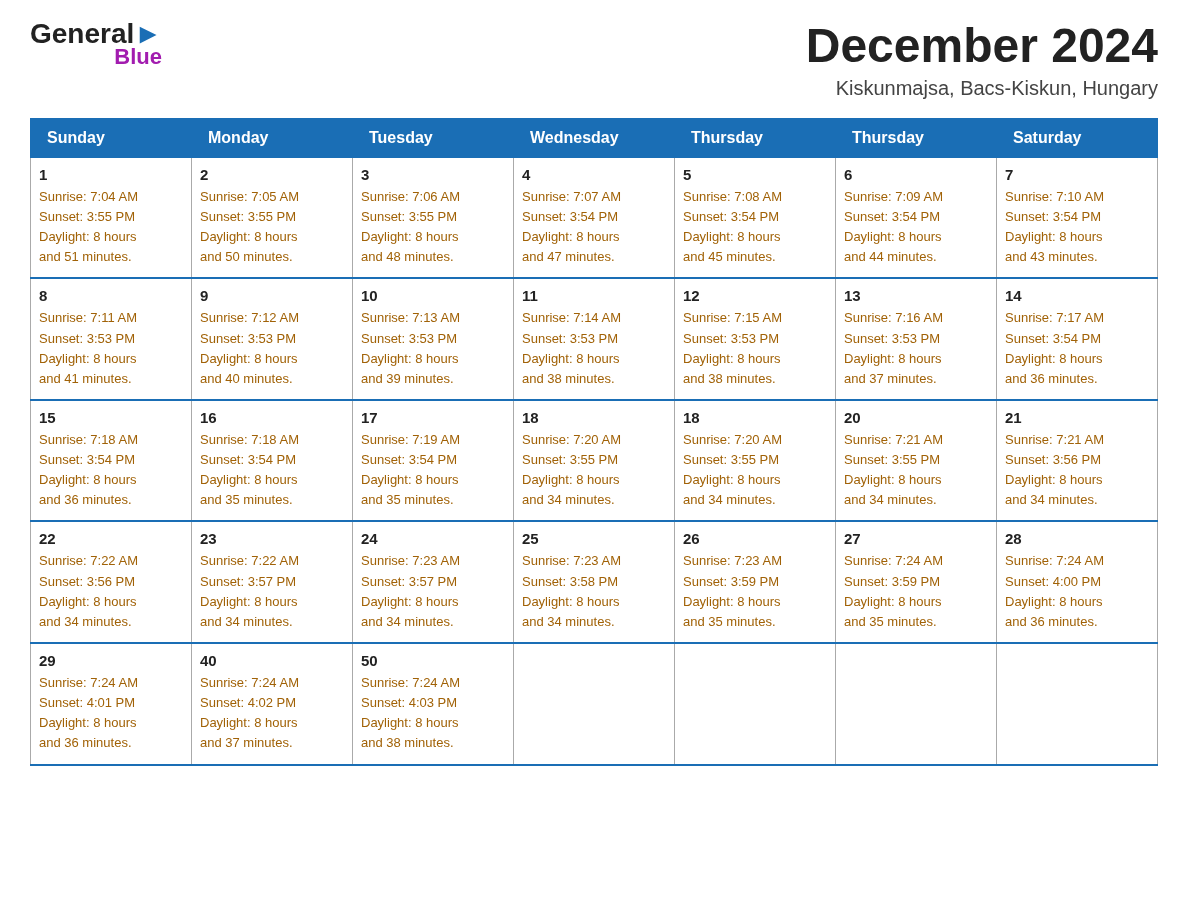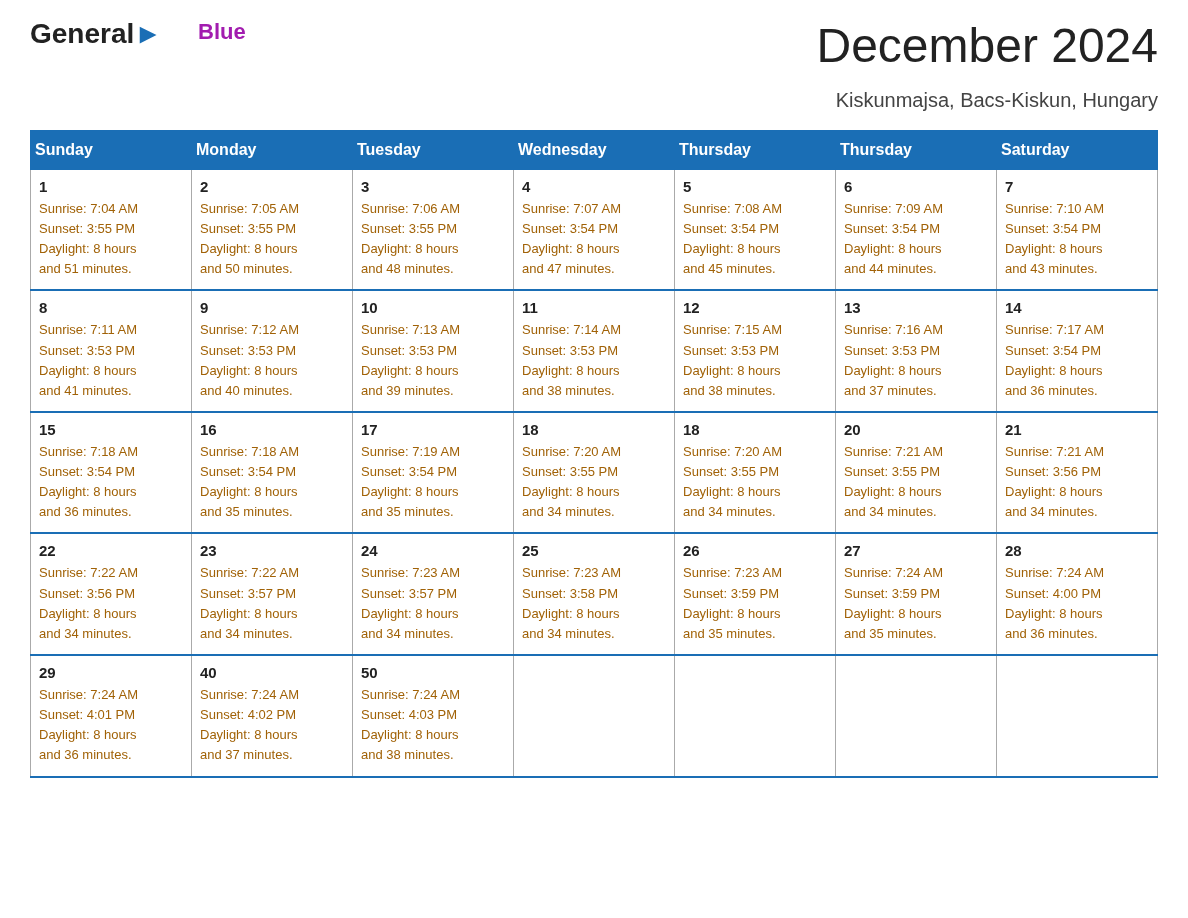--- a/index.html
+++ b/index.html
@@ -10,22 +10,22 @@
       color: #222;
     }
     .header {
       display: flex;
       justify-content: space-between;
       align-items: flex-start;
       margin-bottom: 18px;
     }
     .logo {
       display: flex;
-      flex-direction: row;
-      align-items: center;
+      flex-direction: column;
+      align-items: flex-end;
     }
     .logo-general {
       font-size: 28px;
       font-weight: bold;
       color: #222;
       line-height: 1;
     }
     .logo-general span {
       color: #1a6eb5;
     }
@@ -34,39 +34,39 @@
       font-weight: bold;
       color: #a21caf;
       margin-left: 36px;
       margin-top: -4px;
     }
     .title-block {
       text-align: right;
     }
     .month-year {
       font-size: 48px;
-      font-weight: normal;
+      font-weight: bold;
       color: #222;
       line-height: 1.1;
     }
     .location {
       font-size: 20px;
       color: #444;
-      margin-top: 16px;
+      margin-top: 4px;
     }
     .calendar {
       width: 100%;
       border-collapse: collapse;
     }
     .calendar thead tr th {
       background: #1a6eb5;
       color: #fff;
       font-size: 16px;
       font-weight: bold;
-      padding: 10px 4px;
+      padding: 10px 16px;
       text-align: left;
       border: 1px solid #1a6eb5;
     }
     .calendar tbody tr td {
       vertical-align: top;
       padding: 8px 8px 10px 8px;
       border: 1px solid #aaa;
       font-size: 13px;
       color: #333;
       background: #fff;

